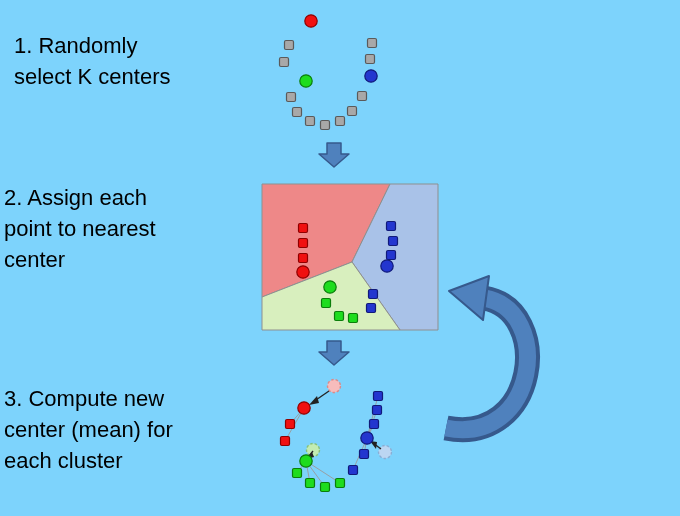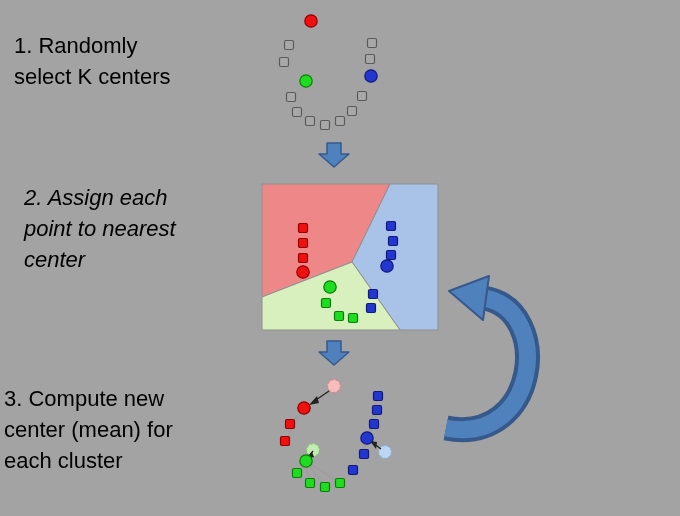--- a/index.html
+++ b/index.html
@@ -1,22 +1,22 @@
 <!DOCTYPE html>
 <html><head>
 <meta charset="utf-8">
 <style>
   html,body{margin:0;padding:0;background:#ffffff;}
   .stage{
-    position:relative;width:680px;height:516px;background:#a3a3a3;overflow:hidden;
+    position:relative;width:680px;height:516px;background:#7dd3fc;overflow:hidden;
     font-family:"Liberation Sans", sans-serif;color:#000;
   }
   .label{position:absolute;font-size:22px;line-height:1.42;}
   .label.step1{left:14px;top:30px;width:178px;}
-  .label.step2{left:24px;top:182px;width:168px;font-style:italic;}
+  .label.step2{left:4px;top:182px;width:168px;}
   .label.step3{left:4px;top:383px;width:198px;}
   .label.back{left:546px;top:360px;width:130px;}
   svg{position:absolute;left:0;top:0;}
 </style>
 </head>
 <body>
 
 <div class="stage">
   <div class="label step1">1. Randomly select K centers</div>
   <div class="label step2">2. Assign each point to nearest center</div>

